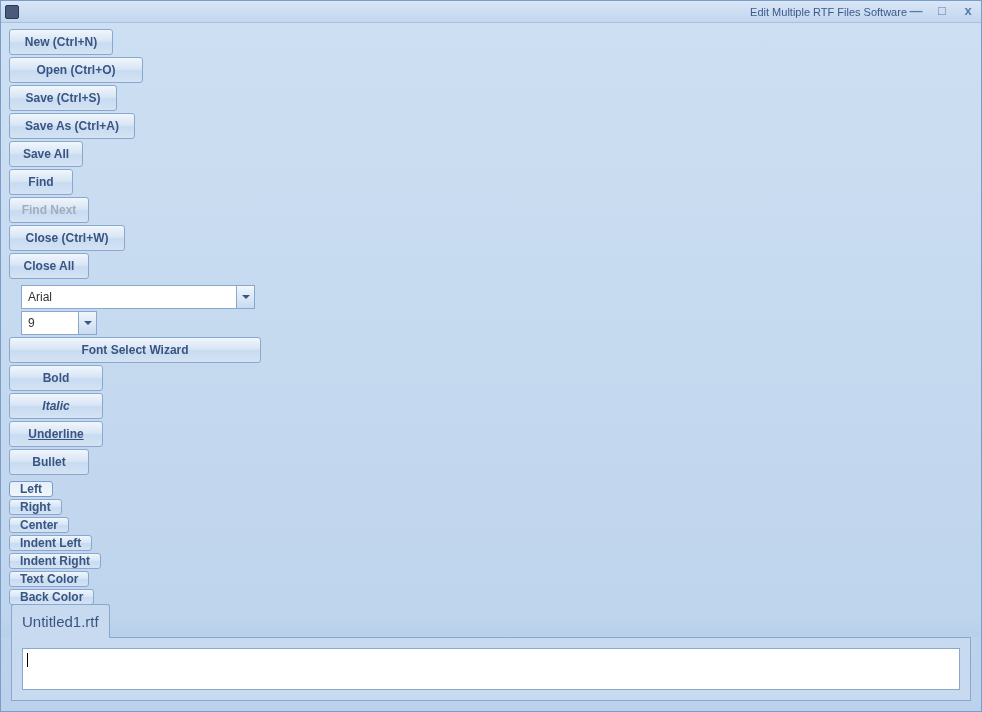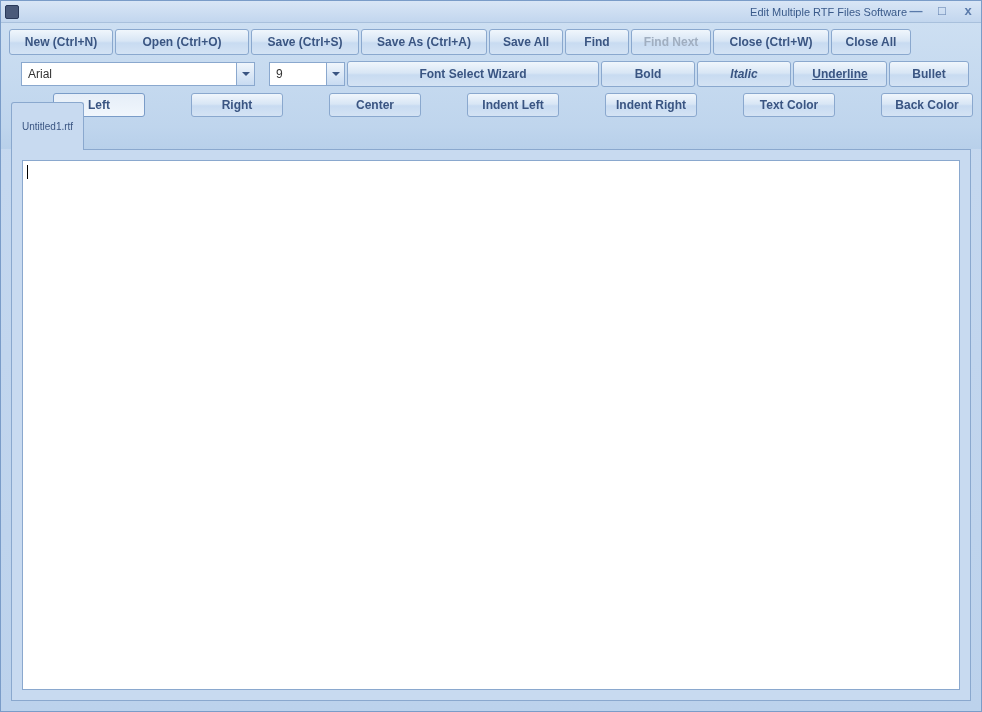--- a/index.html
+++ b/index.html
@@ -44,21 +44,21 @@
       font-size: 13px;
       font-weight: bold;
       cursor: pointer;
       font-family: Arial, sans-serif;
       line-height: 12px;
     }
     .toolbar-area {
       padding: 6px 8px 4px 8px;
       background: linear-gradient(to bottom, #cddff2 0%, #bfd5ed 100%);
     }
-    .row { display: flex; gap: 2px; margin-bottom: 6px; align-items: center; }
+    .row { display: flex; gap: 2px; margin-bottom: 6px; align-items: flex-start; flex-direction: column; }
     .btn {
       height: 26px;
       background: linear-gradient(to bottom, #f0f6fc 0%, #d8e6f5 46%, #c8dbf1 54%, #d4e3f4 100%);
       border: 1px solid #8aa8ce;
       border-radius: 3px;
       font-size: 12px;
       font-weight: bold;
       color: #3a5582;
       cursor: pointer;
       padding: 0 10px;
@@ -94,34 +94,34 @@
       border-left: 1px solid #8aa8ce;
       display: flex; align-items: center; justify-content: center;
     }
     .combo .combo-arrow::after {
       content: '';
       width: 0; height: 0;
       border-left: 4px solid transparent;
       border-right: 4px solid transparent;
       border-top: 4px solid #3a5582;
     }
-    .row3 .btn { flex: 1; height: 24px; font-size: 12px; margin-left: 44px; }
+    .row3 .btn { flex: 1; height: 24px; font-size: 12px; }
     .tabs-area {
       padding: 0 10px;
       background: linear-gradient(to bottom, #bfd5ed 0%, #b8d0ea 100%);
       display: flex;
       align-items: flex-end;
       height: 22px;
     }
     .tab {
       background: #c8daf0;
       border: 1px solid #8aa8ce;
       border-bottom: none;
-      padding: 18px 10px;
-      font-size: 10px;
+      padding: 8px 10px;
+      font-size: 15px;
       color: #3a5582;
       border-radius: 3px 3px 0 0;
       cursor: pointer;
       position: relative;
       top: 1px;
     }
     .editor-wrap {
       flex: 1;
       margin: 0 10px 10px 10px;
       background: #c8daf0;

